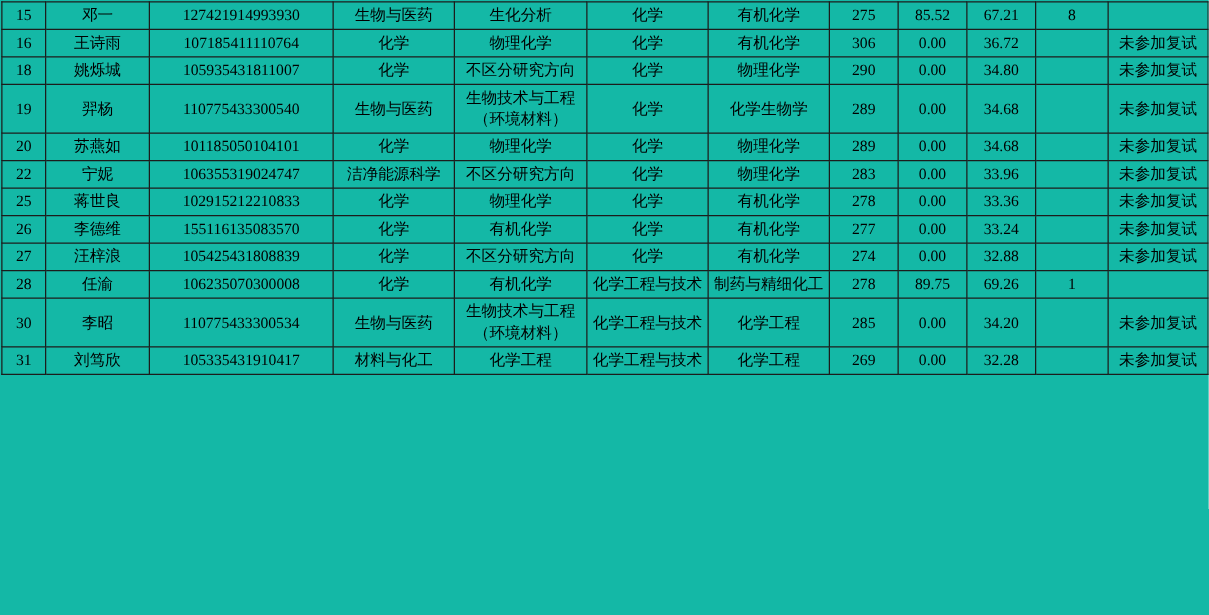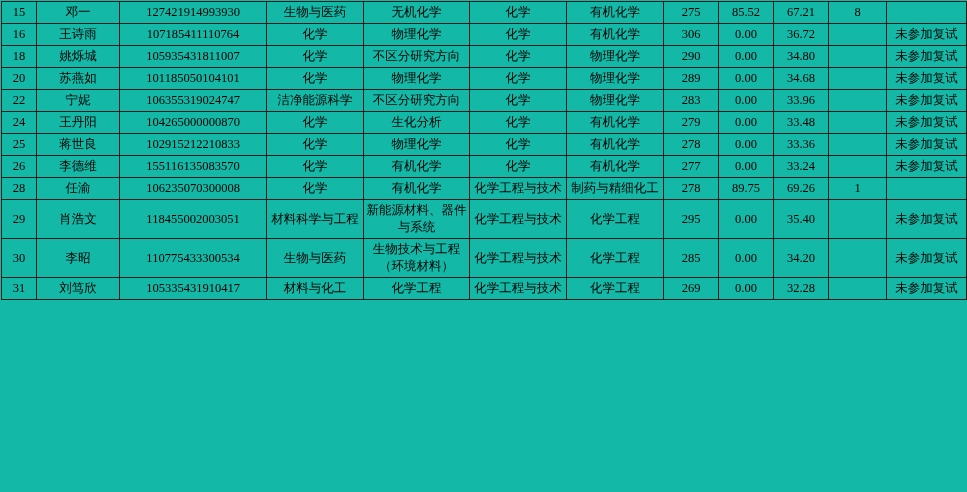--- a/index.html
+++ b/index.html
@@ -51,21 +51,21 @@
       <col style="width:55px">
       <col style="width:58px">
       <col style="width:80px">
     </colgroup>
     <tbody id="table-body">
         <tr>
     <td class="num">15</td>
     <td>邓一</td>
     <td class="num">127421914993930</td>
     <td>生物与医药</td>
-    <td>无机化学</td>
+    <td>生化分析</td>
     <td>化学</td>
     <td>有机化学</td>
     <td class="num">275</td>
     <td class="num">85.52</td>
     <td class="num">67.21</td>
     <td class="num">8</td>
     <td></td>
   </tr>
         <tr>
     <td class="num">16</td>
@@ -89,20 +89,34 @@
     <td>不区分研究方向</td>
     <td>化学</td>
     <td>物理化学</td>
     <td class="num">290</td>
     <td class="num">0.00</td>
     <td class="num">34.80</td>
     <td class="num"></td>
     <td>未参加复试</td>
   </tr>
         <tr>
+    <td class="num">19</td>
+    <td>羿杨</td>
+    <td class="num">110775433300540</td>
+    <td>生物与医药</td>
+    <td>生物技术与工程（环境材料）</td>
+    <td>化学</td>
+    <td>化学生物学</td>
+    <td class="num">289</td>
+    <td class="num">0.00</td>
+    <td class="num">34.68</td>
+    <td class="num"></td>
+    <td>未参加复试</td>
+  </tr>
+        <tr>
     <td class="num">20</td>
     <td>苏燕如</td>
     <td class="num">101185050104101</td>
     <td>化学</td>
     <td>物理化学</td>
     <td>化学</td>
     <td>物理化学</td>
     <td class="num">289</td>
     <td class="num">0.00</td>
     <td class="num">34.68</td>
@@ -117,34 +131,20 @@
     <td>不区分研究方向</td>
     <td>化学</td>
     <td>物理化学</td>
     <td class="num">283</td>
     <td class="num">0.00</td>
     <td class="num">33.96</td>
     <td class="num"></td>
     <td>未参加复试</td>
   </tr>
         <tr>
-    <td class="num">24</td>
-    <td>王丹阳</td>
-    <td class="num">104265000000870</td>
-    <td>化学</td>
-    <td>生化分析</td>
-    <td>化学</td>
-    <td>有机化学</td>
-    <td class="num">279</td>
-    <td class="num">0.00</td>
-    <td class="num">33.48</td>
-    <td class="num"></td>
-    <td>未参加复试</td>
-  </tr>
-        <tr>
     <td class="num">25</td>
     <td>蒋世良</td>
     <td class="num">102915212210833</td>
     <td>化学</td>
     <td>物理化学</td>
     <td>化学</td>
     <td>有机化学</td>
     <td class="num">278</td>
     <td class="num">0.00</td>
     <td class="num">33.36</td>
@@ -155,50 +155,50 @@
     <td class="num">26</td>
     <td>李德维</td>
     <td class="num">155116135083570</td>
     <td>化学</td>
     <td>有机化学</td>
     <td>化学</td>
     <td>有机化学</td>
     <td class="num">277</td>
     <td class="num">0.00</td>
     <td class="num">33.24</td>
+    <td class="num"></td>
+    <td>未参加复试</td>
+  </tr>
+        <tr>
+    <td class="num">27</td>
+    <td>汪梓浪</td>
+    <td class="num">105425431808839</td>
+    <td>化学</td>
+    <td>不区分研究方向</td>
+    <td>化学</td>
+    <td>有机化学</td>
+    <td class="num">274</td>
+    <td class="num">0.00</td>
+    <td class="num">32.88</td>
     <td class="num"></td>
     <td>未参加复试</td>
   </tr>
         <tr>
     <td class="num">28</td>
     <td>任渝</td>
     <td class="num">106235070300008</td>
     <td>化学</td>
     <td>有机化学</td>
     <td>化学工程与技术</td>
     <td>制药与精细化工</td>
     <td class="num">278</td>
     <td class="num">89.75</td>
     <td class="num">69.26</td>
     <td class="num">1</td>
     <td></td>
-  </tr>
-        <tr>
-    <td class="num">29</td>
-    <td>肖浩文</td>
-    <td class="num">118455002003051</td>
-    <td>材料科学与工程</td>
-    <td>新能源材料、器件与系统</td>
-    <td>化学工程与技术</td>
-    <td>化学工程</td>
-    <td class="num">295</td>
-    <td class="num">0.00</td>
-    <td class="num">35.40</td>
-    <td class="num"></td>
-    <td>未参加复试</td>
   </tr>
         <tr>
     <td class="num">30</td>
     <td>李昭</td>
     <td class="num">110775433300534</td>
     <td>生物与医药</td>
     <td>生物技术与工程（环境材料）</td>
     <td>化学工程与技术</td>
     <td>化学工程</td>
     <td class="num">285</td>

